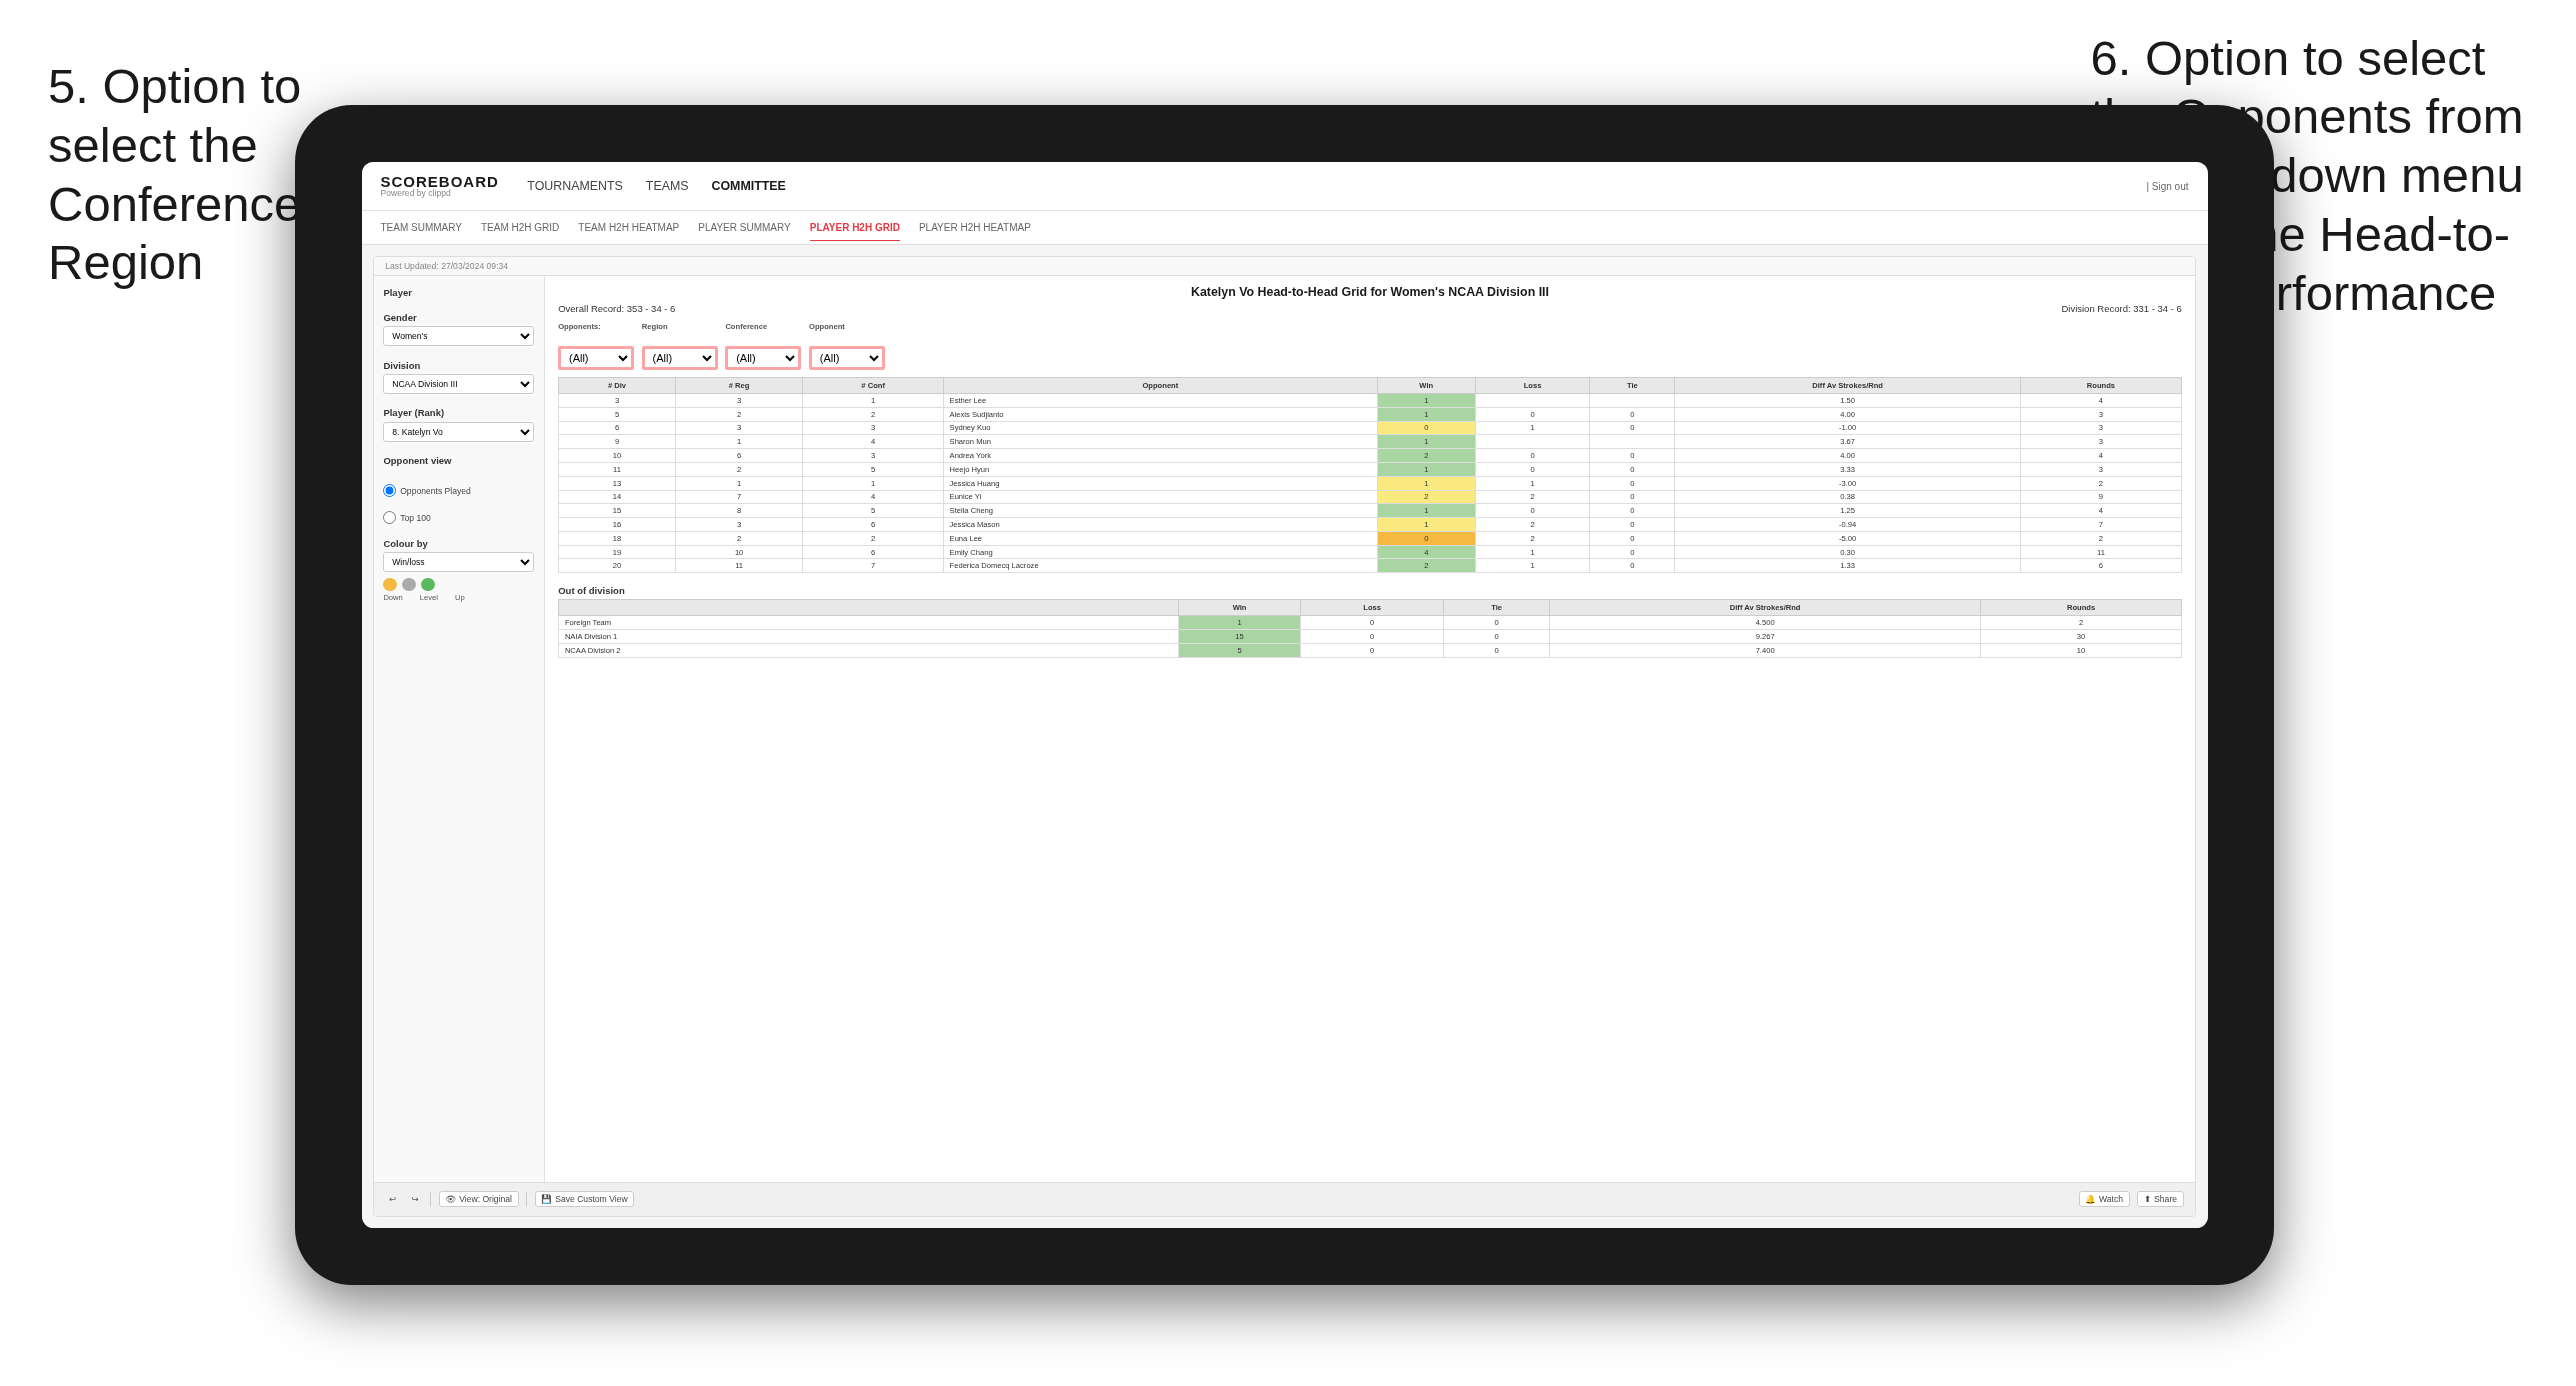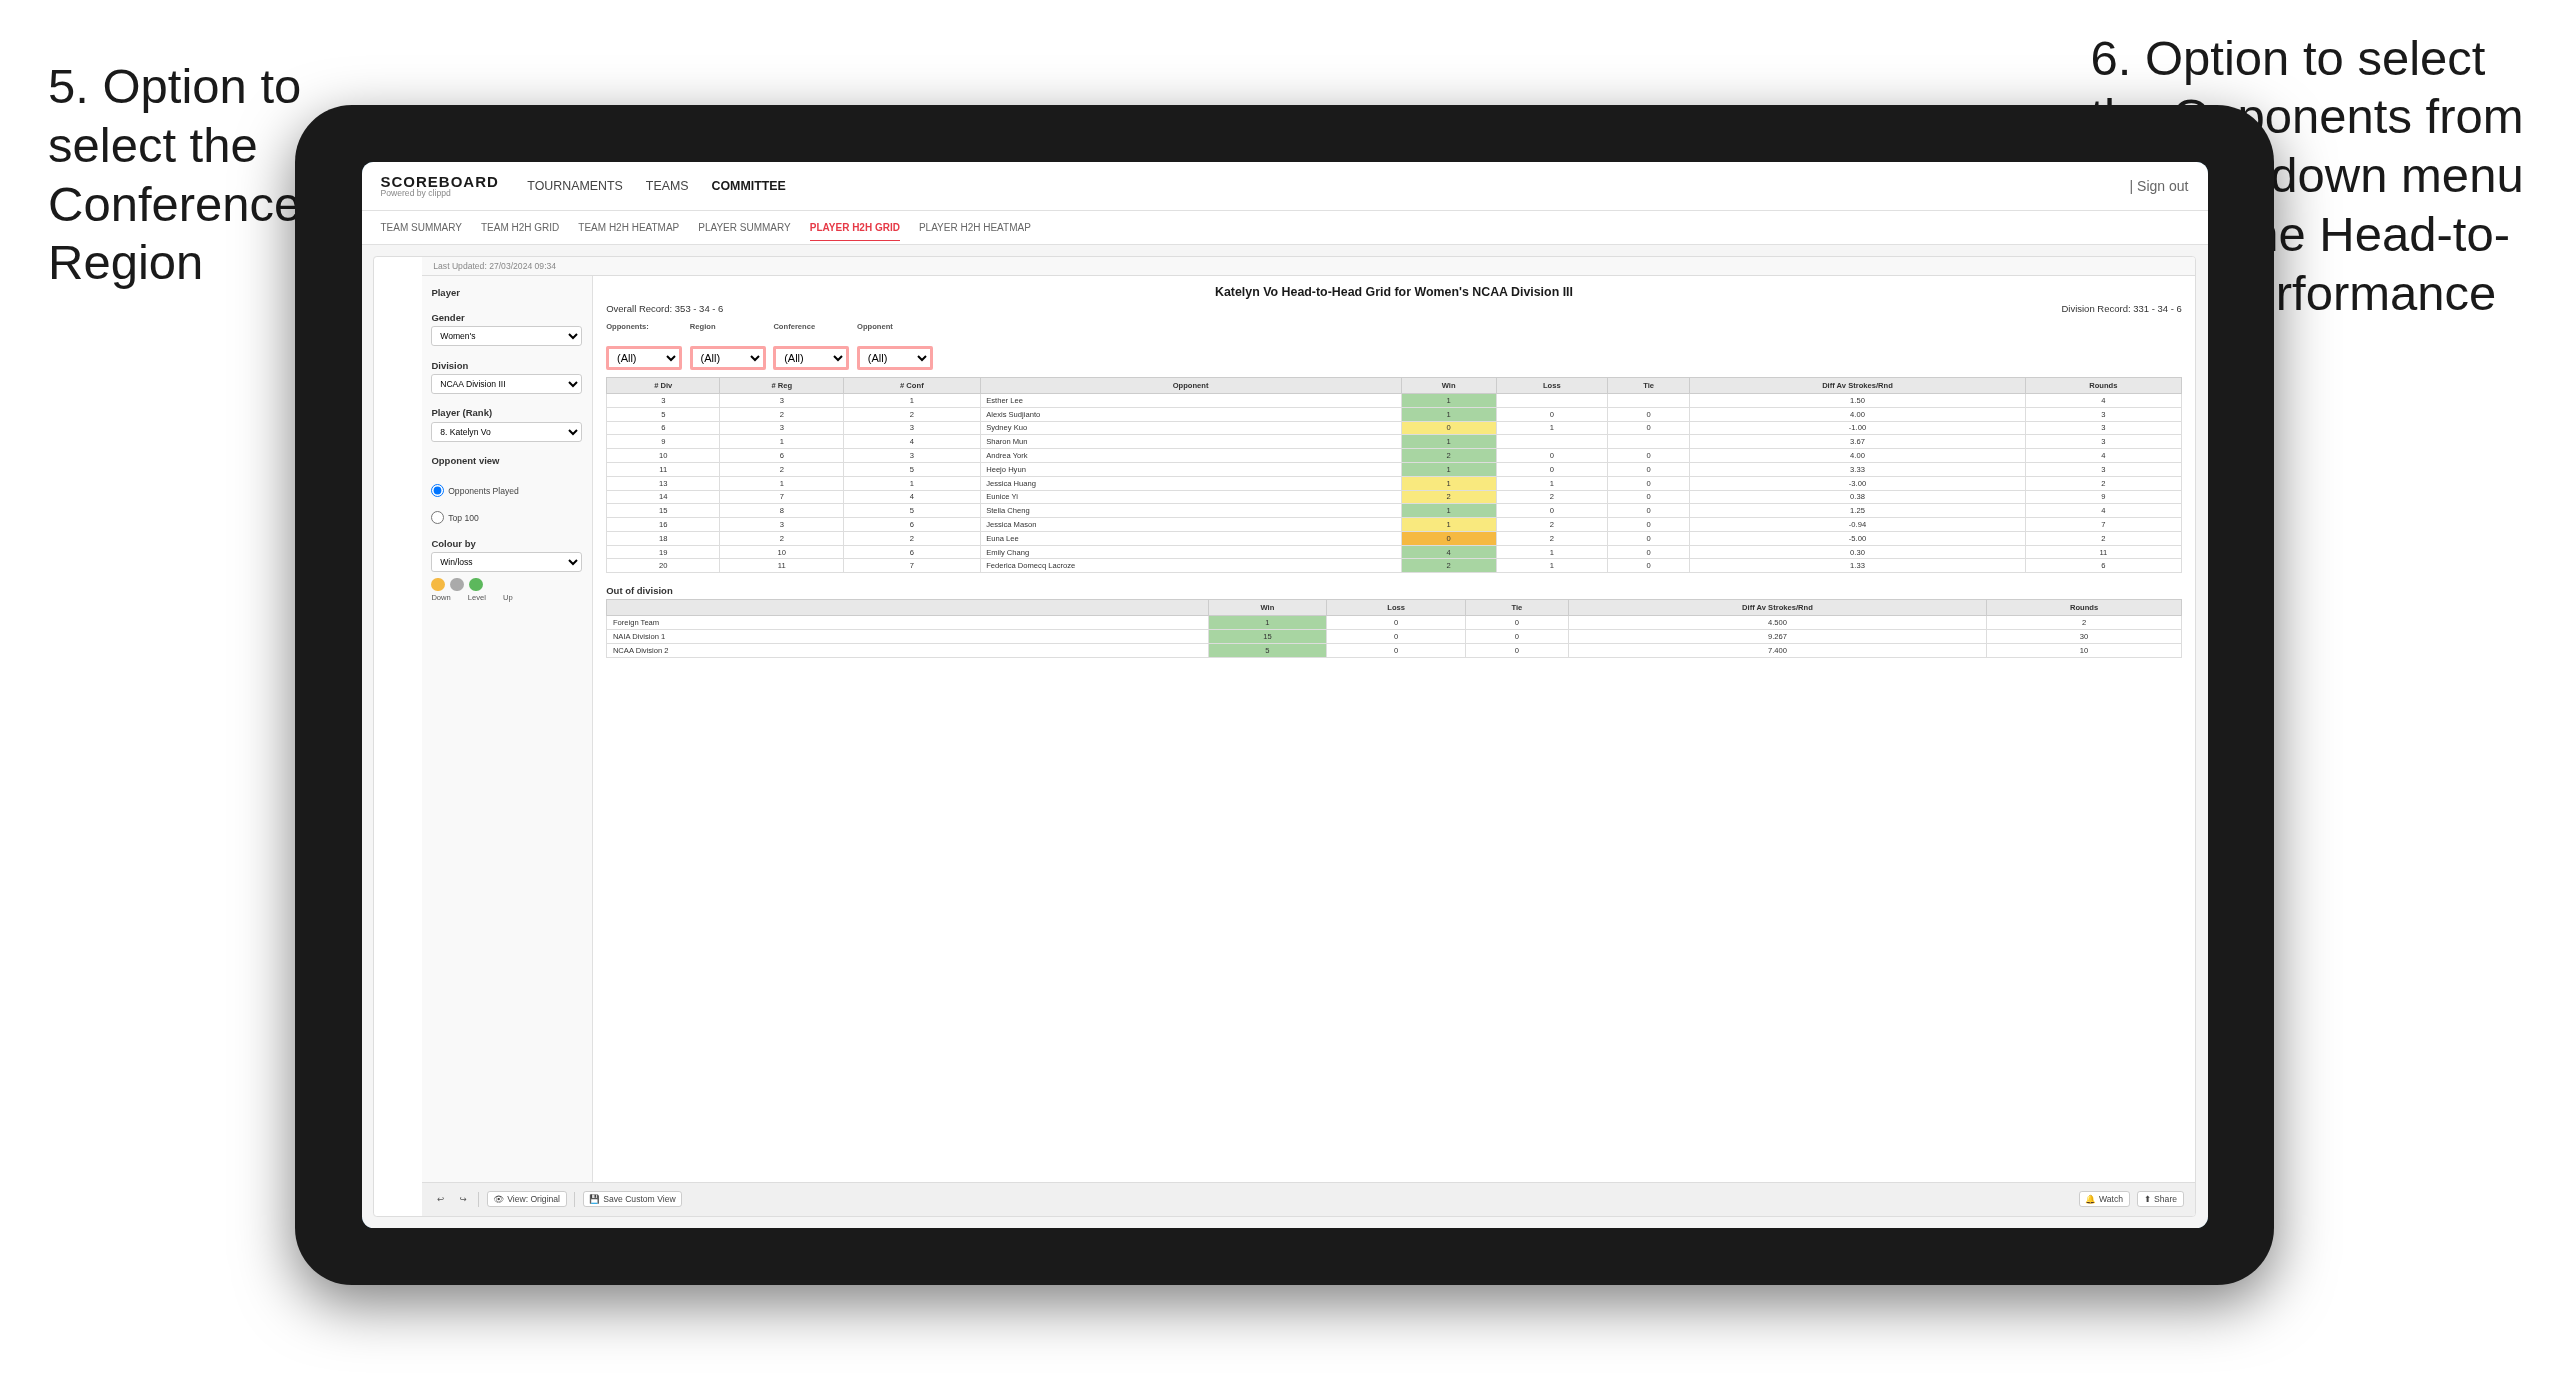--- a/index.html
+++ b/index.html
@@ -107,21 +107,21 @@
       padding: 3.8px 0;
       font-weight: 500;
     }
 
     .nav-item.active {
       color: #1a1a1a;
       font-weight: 700;
     }
 
     .header-right {
-      font-size: 14px;
+      font-size: 10px;
       color: #666;
       display: flex;
       align-items: center;
       gap: 7.6px;
     }
 
     
     .sub-nav {
       background: #ffffff;
       border-bottom: 1.9px solid #e0e0e0;
@@ -159,21 +159,20 @@
     
     .report-area {
       flex: 1;
       background: #ffffff;
       margin: 11.4px;
       border: 1px solid #ddd;
       border-radius: 3.8px;
       overflow: hidden;
       display: flex;
       flex-direction: column;
-      padding-left: 48px;
     }
 
     .report-header-bar {
       background: #f8f8f8;
       border-bottom: 1px solid #ddd;
       padding: 3.8px 11.4px;
       font-size: 8.6px;
       color: #888;
       flex-shrink: 0;
     }

